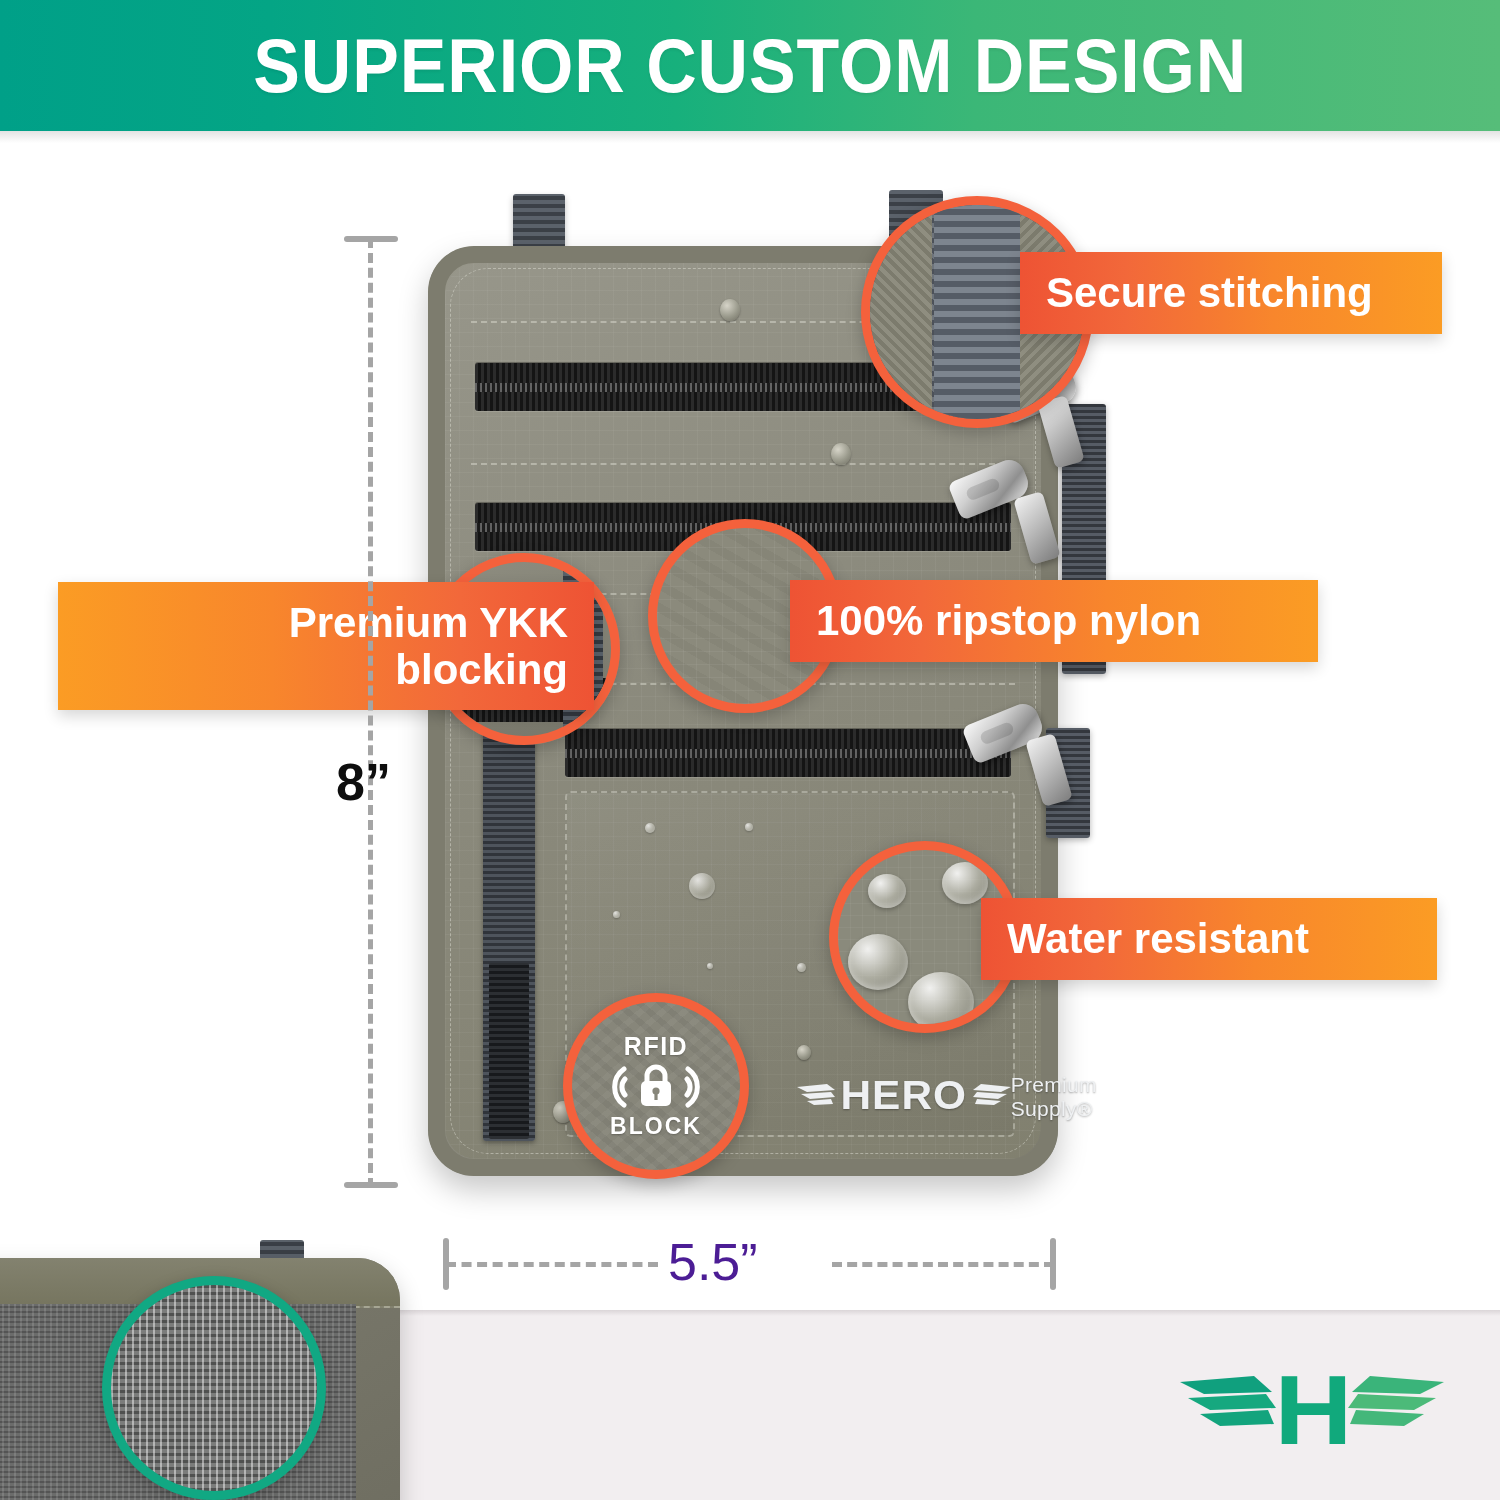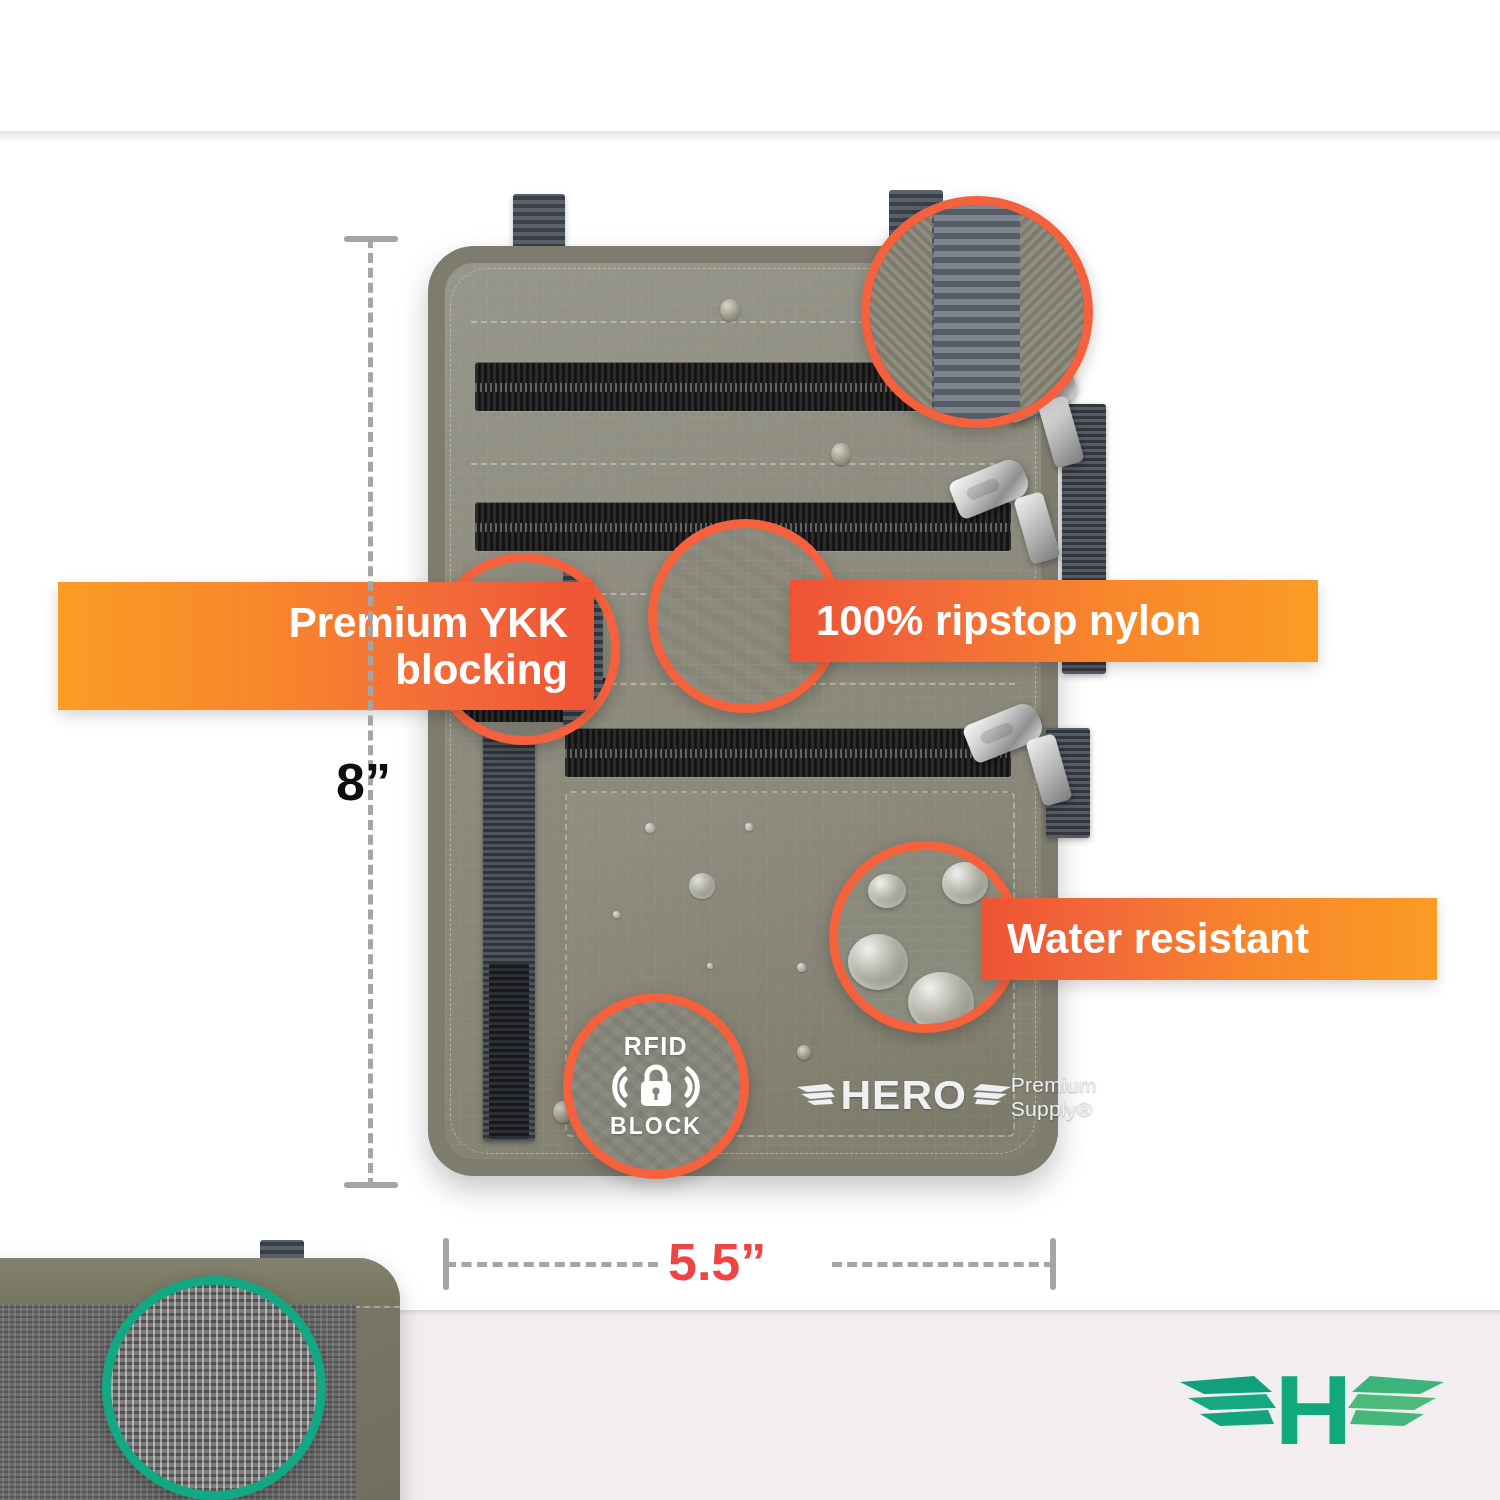--- a/index.html
+++ b/index.html
@@ -368,21 +368,21 @@
     position:absolute;left:832px;top:1262px;width:222px;height:0;
     border-top:5px dashed #a5a5a5;
   }
   .dim-h-cap-l,.dim-h-cap-r{
     position:absolute;top:1238px;width:6px;height:52px;background:#a5a5a5;border-radius:3px;
   }
   .dim-h-cap-l{left:443px;}
   .dim-h-cap-r{left:1050px;}
   .dim-h-label{
     position:absolute;left:668px;top:1232px;
-    color:#ef4444;font-size:52px;font-weight:700;
+    color:#4c1d95;font-size:52px;font-weight:400;
   }
 
   
   .footer-logo{
     position:absolute;left:1178px;top:1356px;width:268px;height:108px;
     display:flex;align-items:center;justify-content:center;
   }
   .logo-h{
     color:#11a97c;font-size:98px;font-weight:800;line-height:1;
     letter-spacing:-2px;position:relative;z-index:2;
@@ -392,20 +392,23 @@
     position:absolute;top:50%;width:104px;height:62px;margin-top:-34px;z-index:1;
   }
   .wing-l{left:2px;}
   .wing-r{right:2px;}
 </style>
 </head>
 <body>
 
 <div id="stage">
 
+  <div class="header-banner">
+    <div class="header-title">SUPERIOR CUSTOM DESIGN</div>
+  </div>
   <div class="header-shadow"></div>
 
   <div class="bottom-band"></div>
   <div class="bottom-band-top"></div>
 
   <div class="neckstrap"></div>
   <div class="neckstrap2"></div>
 
   <div class="wallet">
     <div class="wallet-face">
@@ -511,20 +514,23 @@
           <path d="M4 8 A22 22 0 0 1 4 44" stroke="#fff" stroke-width="5" fill="none" stroke-linecap="round"></path>
           <path d="M3 18 A12 12 0 0 1 3 34" stroke="#fff" stroke-width="5" fill="none" stroke-linecap="round"></path>
         </svg>
       </div>
       <div class="rfid-label small">BLOCK</div>
     </div>
   </div>
 
   <div class="circle circle-green c-mesh"></div>
 
+  <div class="label-bar bar-right lb-stitch">
+    <span>Secure stitching</span>
+  </div>
 
   <div class="label-bar bar-right lb-nylon">
     <span>100% ripstop nylon</span>
   </div>
 
   <div class="label-bar bar-right lb-water">
     <span>Water resistant</span>
   </div>
 
   <div class="label-bar bar-left lb-ykk">

